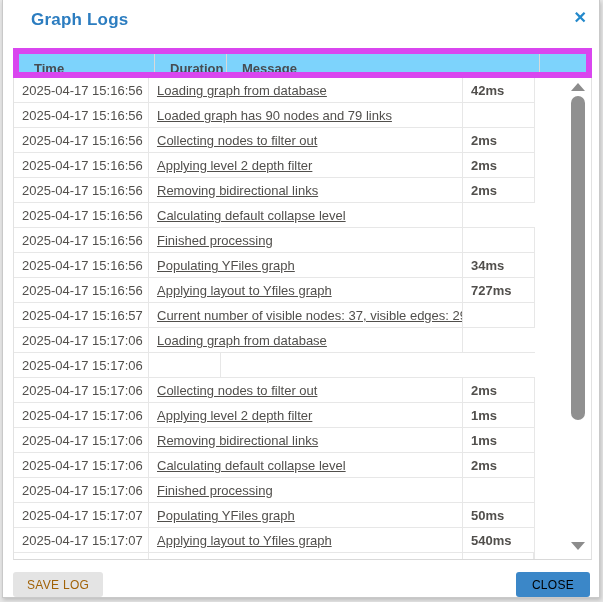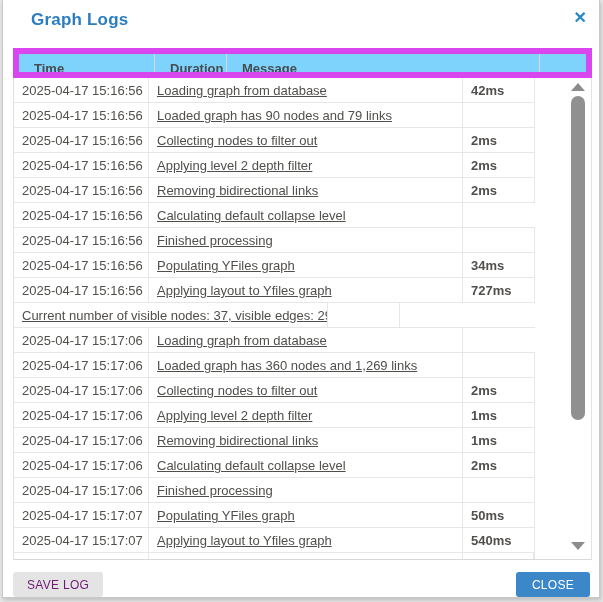--- a/index.html
+++ b/index.html
@@ -83,22 +83,22 @@
     position:absolute; left:1px; top:16px; width:14px; height:324px;
     background:#909090; border-radius:7px; cursor:pointer;
   }
   
   .btn {
     position:absolute; height:25px; top:572px;
     font-family:"Liberation Sans", sans-serif;
     font-size:12px; border:none; border-radius:3px;
     padding:0 14px; cursor:pointer; letter-spacing:.3px;
   }
-  .btn-save { left:10px; background:#e4e4e4; color:#701a75; }
-  .btn-close { right:9px; background:#3b87c8; color:#ffffff; min-width:74px; }
+  .btn-save { left:10px; background:#e4e4e4; color:#a16207; }
+  .btn-close { right:9px; background:#3b87c8; color:#000000; min-width:74px; }
 </style>
 </head>
 <body>
 
 <div class="modal">
 
   <div class="modal-title">Graph Logs</div>
   <div class="close-x">✕</div>
 
   <div class="grid">
@@ -158,32 +158,32 @@
     <div class="cell c-dur">34ms</div>
   </div>
 
   <div class="row">
     <div class="cell c-time">2025-04-17 15:16:56</div>
     <div class="cell c-msg">Applying layout to Yfiles graph</div>
     <div class="cell c-dur">727ms</div>
   </div>
 
   <div class="row">
+    <div class="cell c-time">2025-04-17 15:16:57</div>
     <div class="cell c-msg">Current number of visible nodes: 37, visible edges: 29</div>
     <div class="cell c-dur"></div>
   </div>
 
   <div class="row">
     <div class="cell c-time">2025-04-17 15:17:06</div>
     <div class="cell c-msg">Loading graph from database</div>
   </div>
 
   <div class="row">
     <div class="cell c-time">2025-04-17 15:17:06</div>
-    <div class="cell c-msg">Loaded graph has 360 nodes and 1,269 links</div>
     <div class="cell c-dur"></div>
   </div>
 
   <div class="row">
     <div class="cell c-time">2025-04-17 15:17:06</div>
     <div class="cell c-msg">Collecting nodes to filter out</div>
     <div class="cell c-dur">2ms</div>
   </div>
 
   <div class="row">

